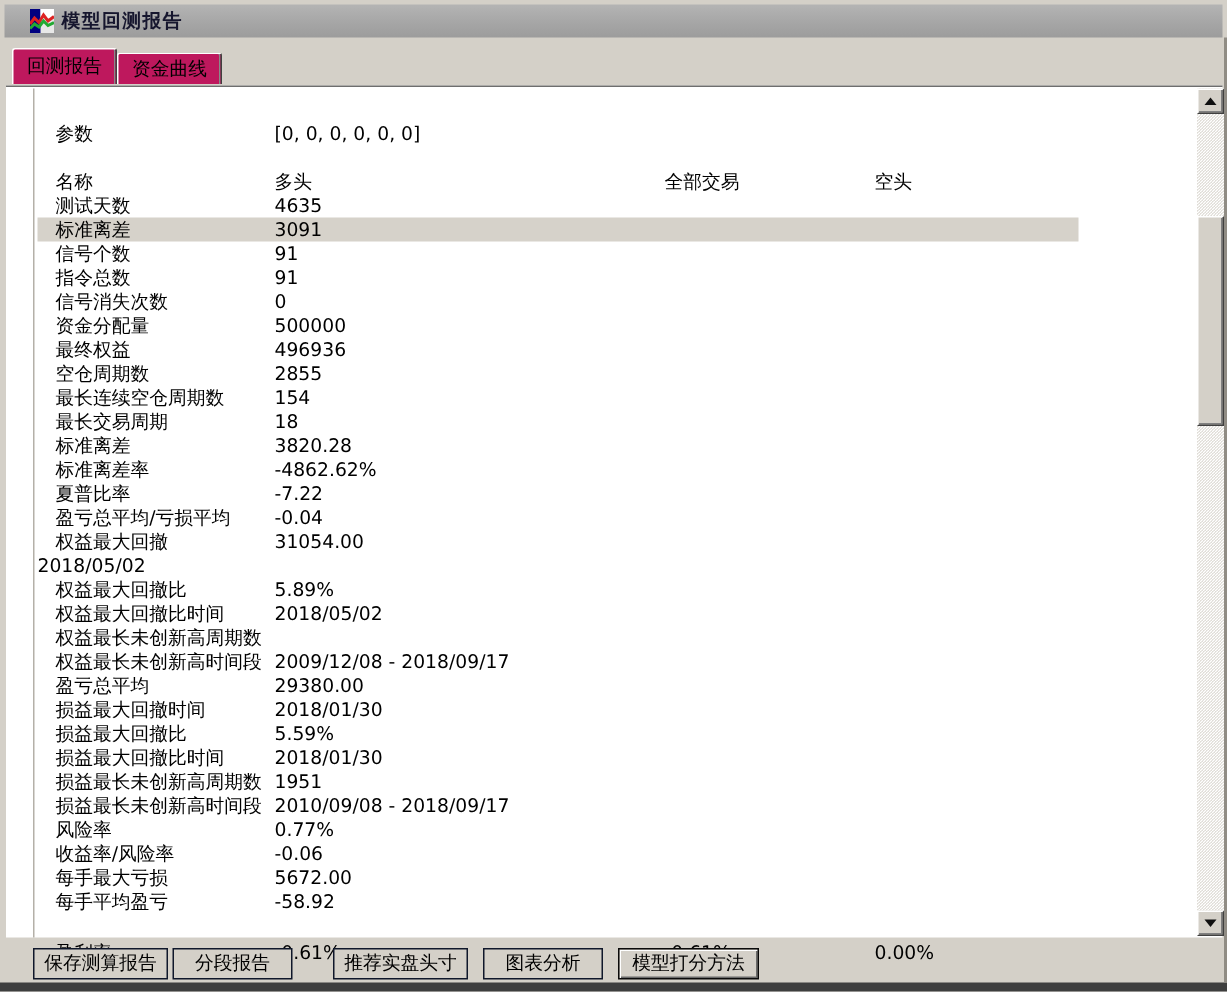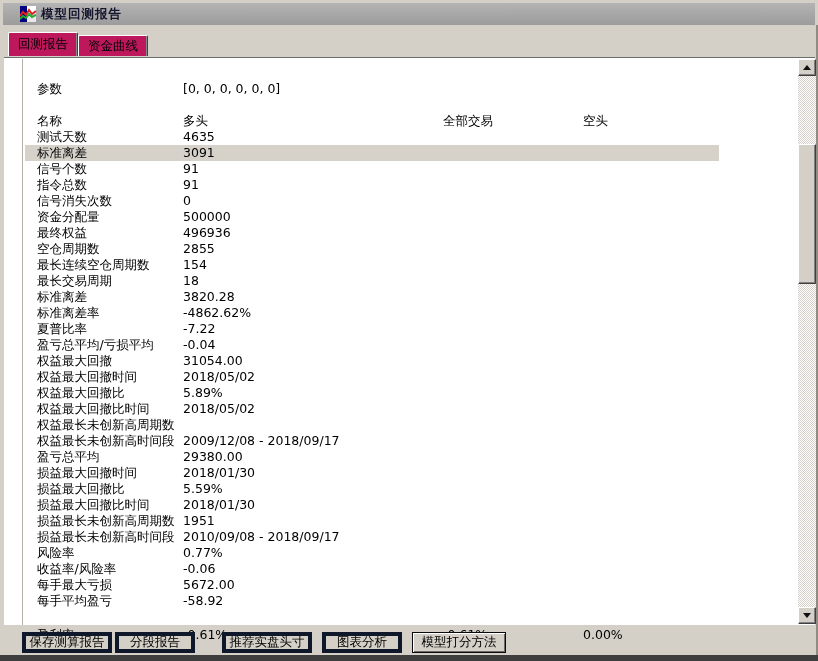--- a/index.html
+++ b/index.html
@@ -70,21 +70,21 @@
   .tri-up{width:0;height:0;border-left:4px solid transparent;border-right:4px solid transparent;border-bottom:5px solid #101010;}
   .tri-down{width:0;height:0;border-left:4px solid transparent;border-right:4px solid transparent;border-top:5px solid #101010;}
   .sb-thumb{
     position:absolute;left:0;top:85px;width:18px;height:140px;background:#d4d0c8;
     border:1px solid;border-color:#ffffff #404040 #404040 #ffffff;
     box-shadow:inset -1px -1px 0 #808080;box-sizing:border-box;
   }
   
   .btn{
     position:absolute;top:632px;height:21px;background:#d4d0c8;
-    border:4px solid #0f172a;box-sizing:border-box;
+    border:1px solid #0f172a;box-sizing:border-box;
     display:flex;align-items:center;justify-content:center;
     font-size:12.5px;white-space:nowrap;cursor:default;
   }
   .btn.raised{
     border:1px solid #0a0a0a;
     box-shadow:inset 1px 1px 0 #ffffff,inset -1px -1px 0 #6a6a6a;
   }
   .bottom-strip{position:absolute;left:0;right:0;top:655px;height:6px;background:#3e3e3e;}
   .right-edge{position:absolute;right:0;top:25px;bottom:6px;width:2px;background:#908c84;}
 </style>
@@ -211,21 +211,20 @@
         <div class="cell long"></div>
         <div class="cell short"></div>
       </div>
       <div class="row">
         <div class="cell label">权益最大回撤</div>
         <div class="cell value">31054.00</div>
         <div class="cell long"></div>
         <div class="cell short"></div>
       </div>
       <div class="row">
-        <div class="cell label">权益最大回撤时间</div>
         <div class="cell value">2018/05/02</div>
         <div class="cell long"></div>
         <div class="cell short"></div>
       </div>
       <div class="row">
         <div class="cell label">权益最大回撤比</div>
         <div class="cell value">5.89%</div>
         <div class="cell long"></div>
         <div class="cell short"></div>
       </div>

